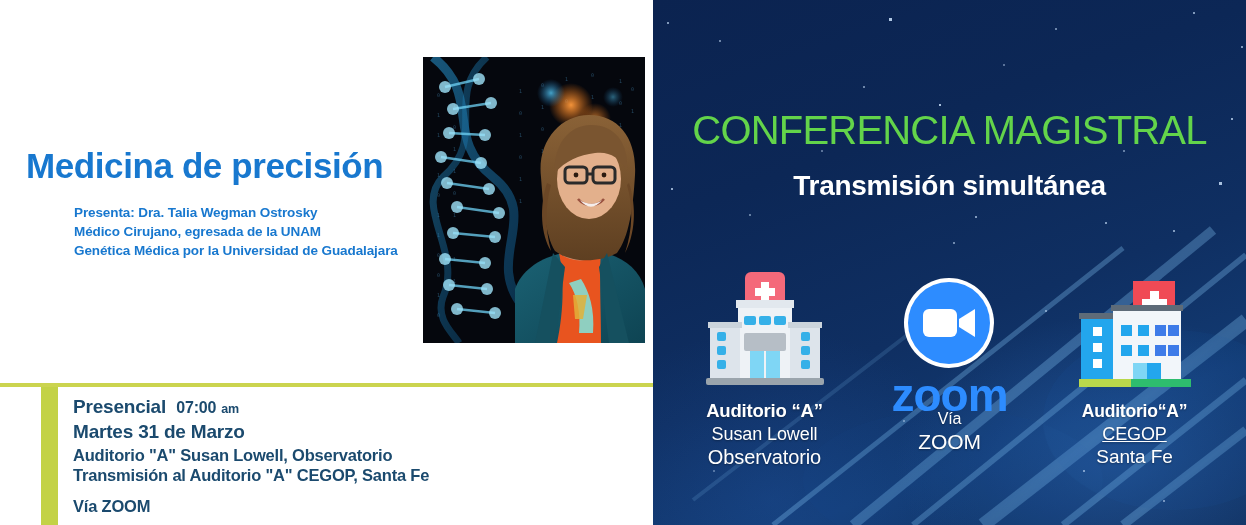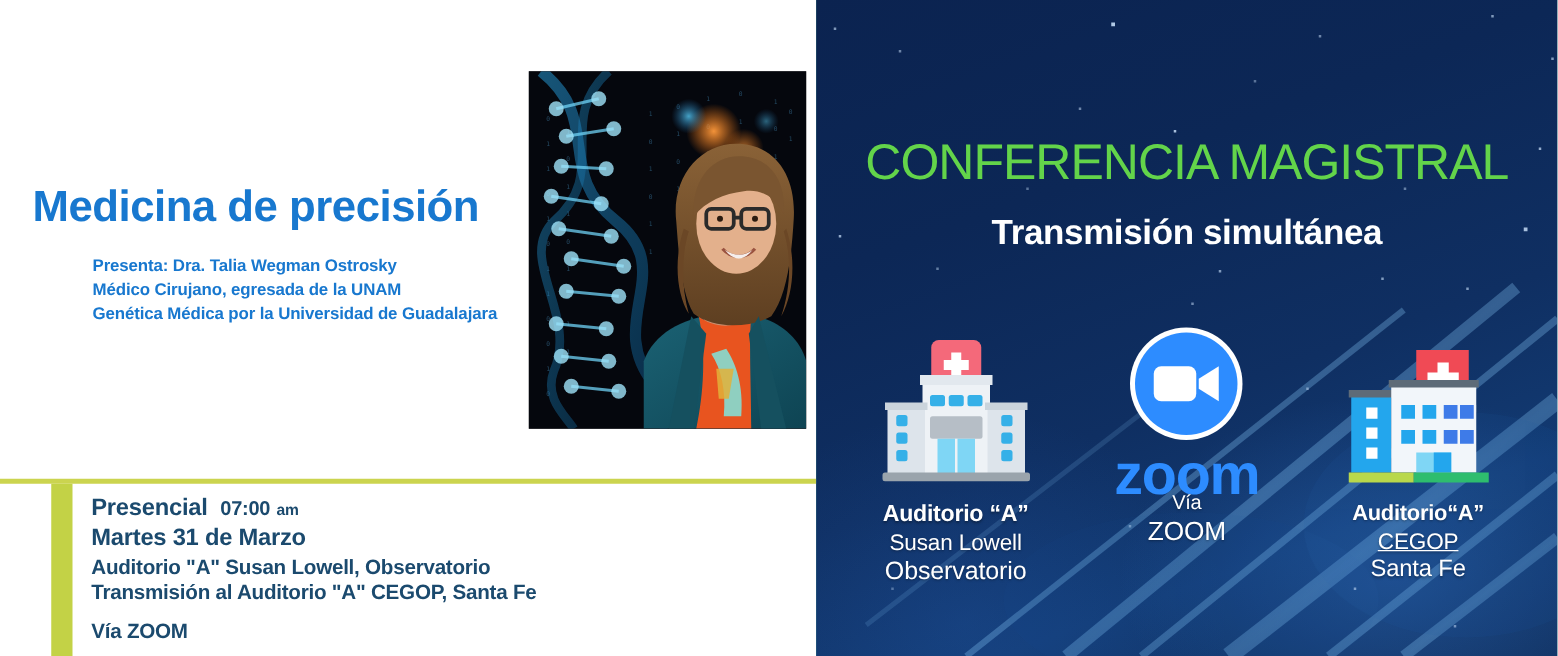--- a/index.html
+++ b/index.html
@@ -125,21 +125,21 @@
     font-weight:bold;
     color:#ffffff;
     letter-spacing:-0.3px;
     white-space:nowrap;
   }
 
   .venues{
     position:absolute;
     left:0; right:0; top:268px;
     display:flex;
-    align-items:flex-start;
+    align-items:center;
     justify-content:center;
   }
   .venue{
     width:185px;
     display:flex;
     flex-direction:column;
     align-items:center;
     text-align:center;
   }
   .venue .art{height:122px;display:flex;align-items:flex-end;justify-content:center;}

